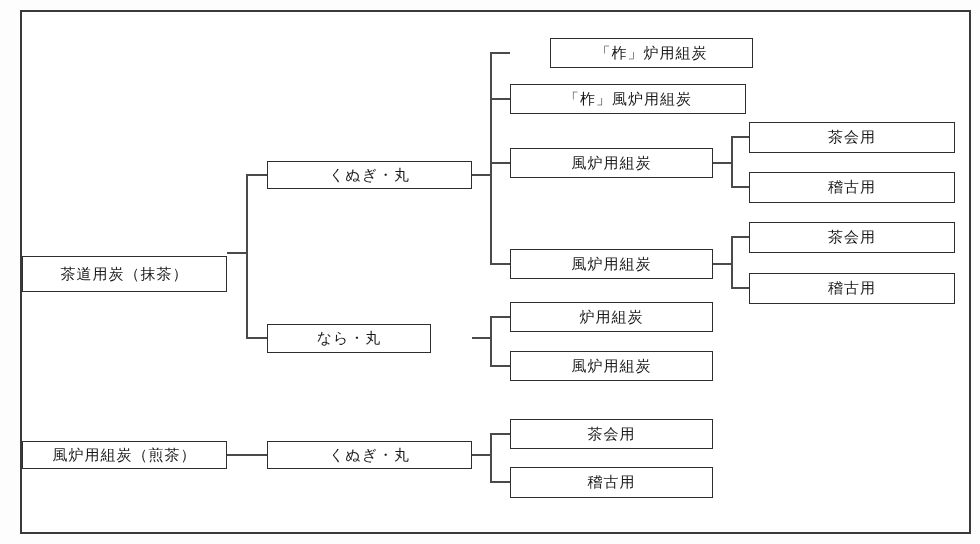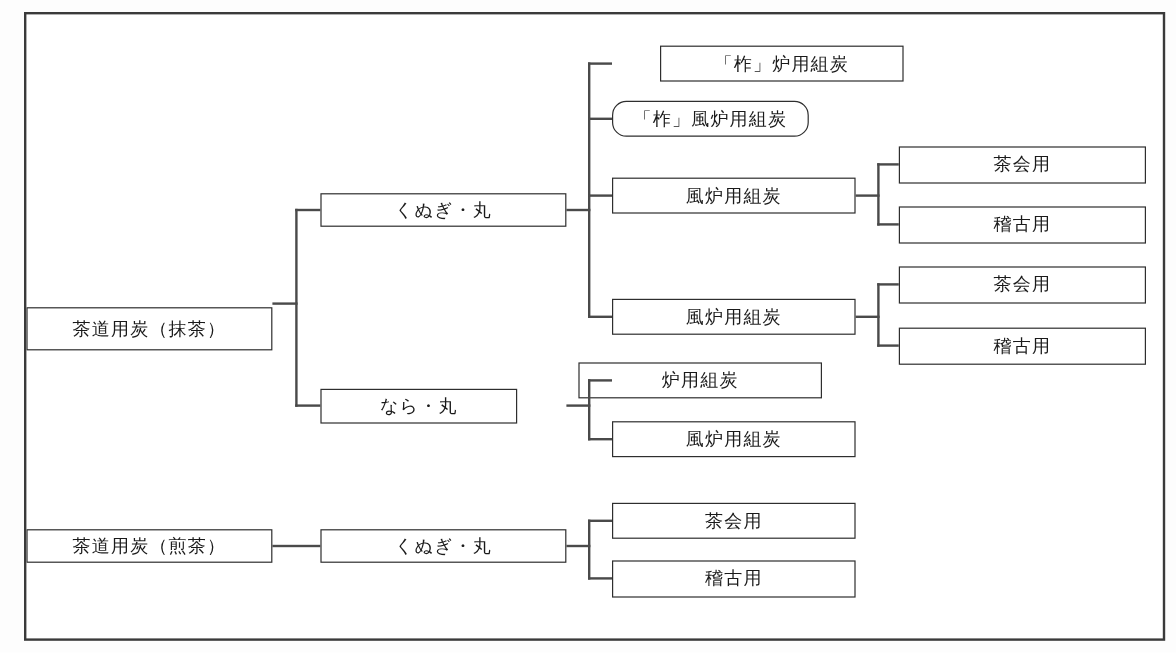--- a/index.html
+++ b/index.html
@@ -42,31 +42,31 @@
     background: #4a4a4a;
   }
 </style>
 </head>
 <body>
 
 <div class="canvas">
   <div class="outer-frame"></div>
 
   <div class="node" style="left:22px; top:256px; width:205px; height:36px;">茶道用炭（抹茶）</div>
-  <div class="node" style="left:22px; top:441px; width:205px; height:28px;">茶道用炭（煎茶）</div>
+  <div class="node" style="left:22px; top:441px; width:205px; height:28px;">風炉用組炭（煎茶）</div>
 
   <div class="node" style="left:267px; top:161px; width:205px; height:28px;">くぬぎ・丸</div>
   <div class="node" style="left:267px; top:324px; width:164px; height:29px;">なら・丸</div>
   <div class="node" style="left:267px; top:441px; width:205px; height:28px;">くぬぎ・丸</div>
 
   <div class="node" style="left:510px; top:38px; width:203px; height:30px;margin-left:40px;">「柞」炉用組炭</div>
-  <div class="node" style="left:510px; top:84px; width:164px; height:30px;border-radius:12px;">「柞」風炉用組炭</div>
+  <div class="node" style="left:510px; top:84px; width:236px; height:30px;">「柞」風炉用組炭</div>
   <div class="node" style="left:510px; top:148px; width:203px; height:30px;">風炉用組炭</div>
   <div class="node" style="left:510px; top:249px; width:203px; height:30px;">風炉用組炭</div>
-  <div class="node" style="left:482px; top:302px; width:203px; height:30px;">炉用組炭</div>
+  <div class="node" style="left:510px; top:302px; width:203px; height:30px;">炉用組炭</div>
   <div class="node" style="left:510px; top:351px; width:203px; height:30px;">風炉用組炭</div>
   <div class="node" style="left:510px; top:419px; width:203px; height:30px;">茶会用</div>
   <div class="node" style="left:510px; top:467px; width:203px; height:31px;">稽古用</div>
 
   <div class="node" style="left:749px; top:122px; width:206px; height:31px;">茶会用</div>
   <div class="node" style="left:749px; top:172px; width:206px; height:31px;">稽古用</div>
   <div class="node" style="left:749px; top:222px; width:206px; height:31px;">茶会用</div>
   <div class="node" style="left:749px; top:273px; width:206px; height:31px;">稽古用</div>
 
   <div class="conn" style="left:227px; top:252px; width:21px; height:2px;"></div>

